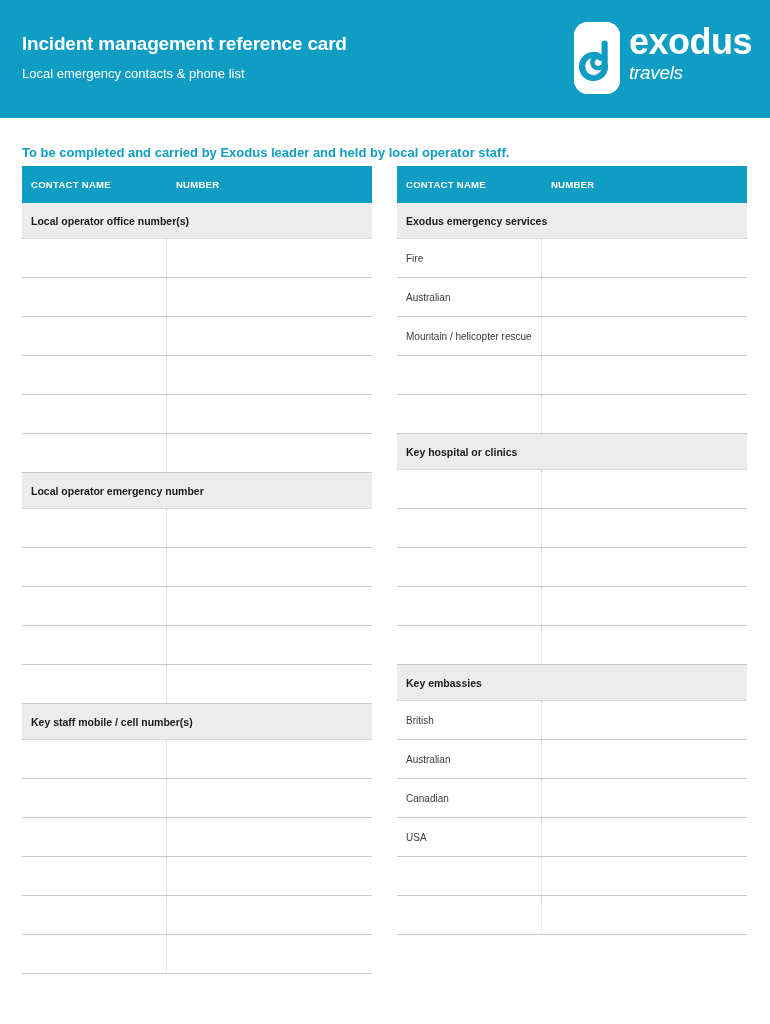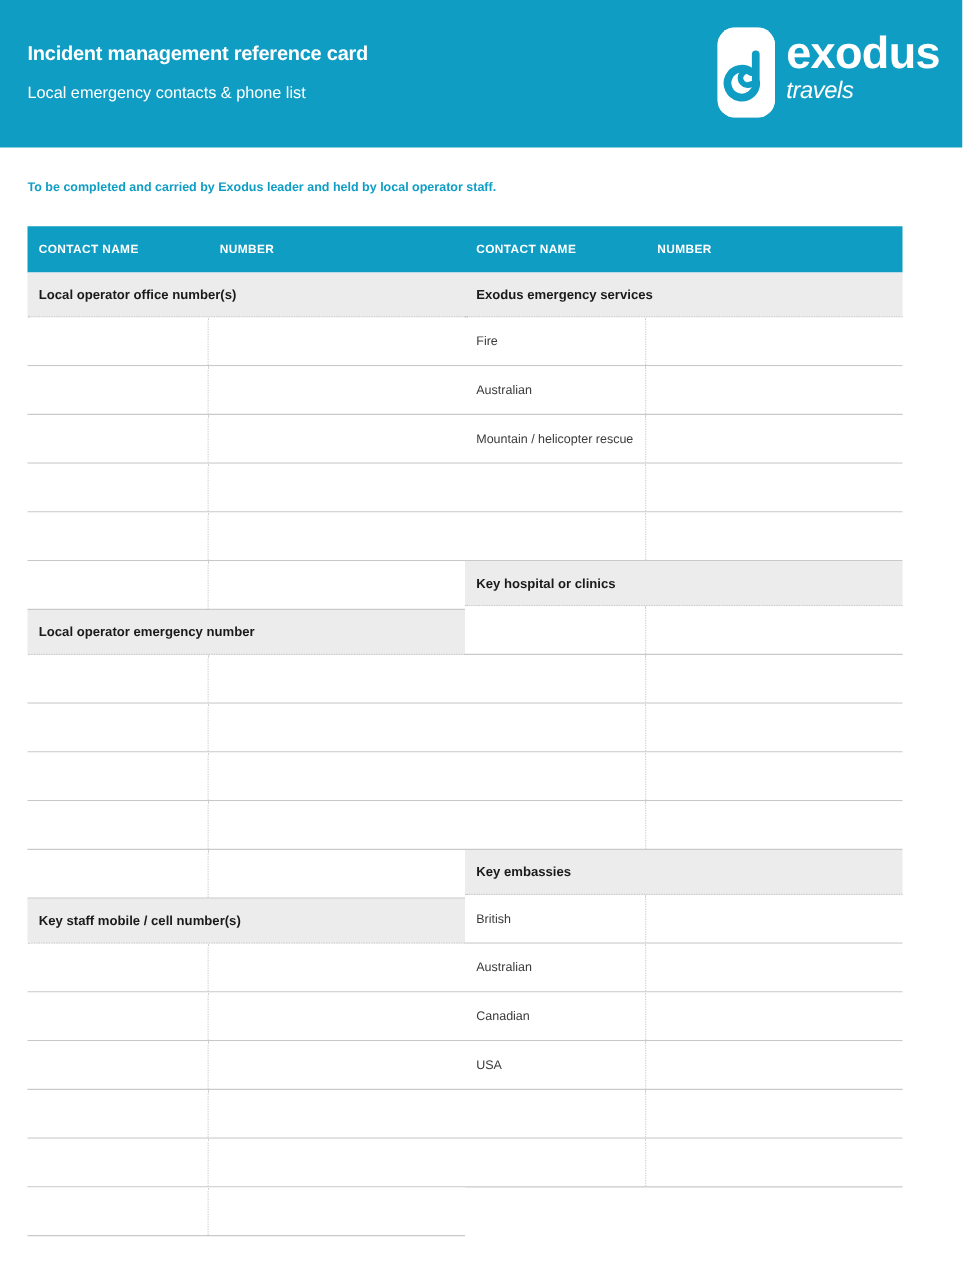--- a/index.html
+++ b/index.html
@@ -19,21 +19,21 @@
     height: 118px;
     background: #109dc4;
   }
   .header-text-block {
     position: absolute;
     left: 22px;
     top: 32px;
   }
   .header-title {
     color: #ffffff;
-    font-size: 16px;
+    font-size: 19px;
     font-weight: bold;
     letter-spacing: -0.2px;
     line-height: 24px;
     white-space: nowrap;
   }
   .header-subtitle {
     color: #ffffff;
     font-size: 13px;
     font-weight: normal;
     line-height: 18px;
@@ -80,32 +80,33 @@
     letter-spacing: -0.3px;
     line-height: 32px;
   }
 
   
   .instruction {
     position: absolute;
     left: 22px;
     top: 145px;
     color: #109dc4;
-    font-size: 10px;
+    font-size: 13px;
     font-weight: bold;
     white-space: nowrap;
   }
 
   
   .columns {
     position: absolute;
     left: 0;
-    top: 181px;
+    top: 166px;
     width: 770px;
     display: flex;
+    gap: 25px;
     padding: 0 22px;
   }
   .column { width: 350px; flex: none; }
 
   .tbl { width: 350px; }
 
   .tbl-head {
     height: 37px;
     background: #109dc4;
     display: flex;

